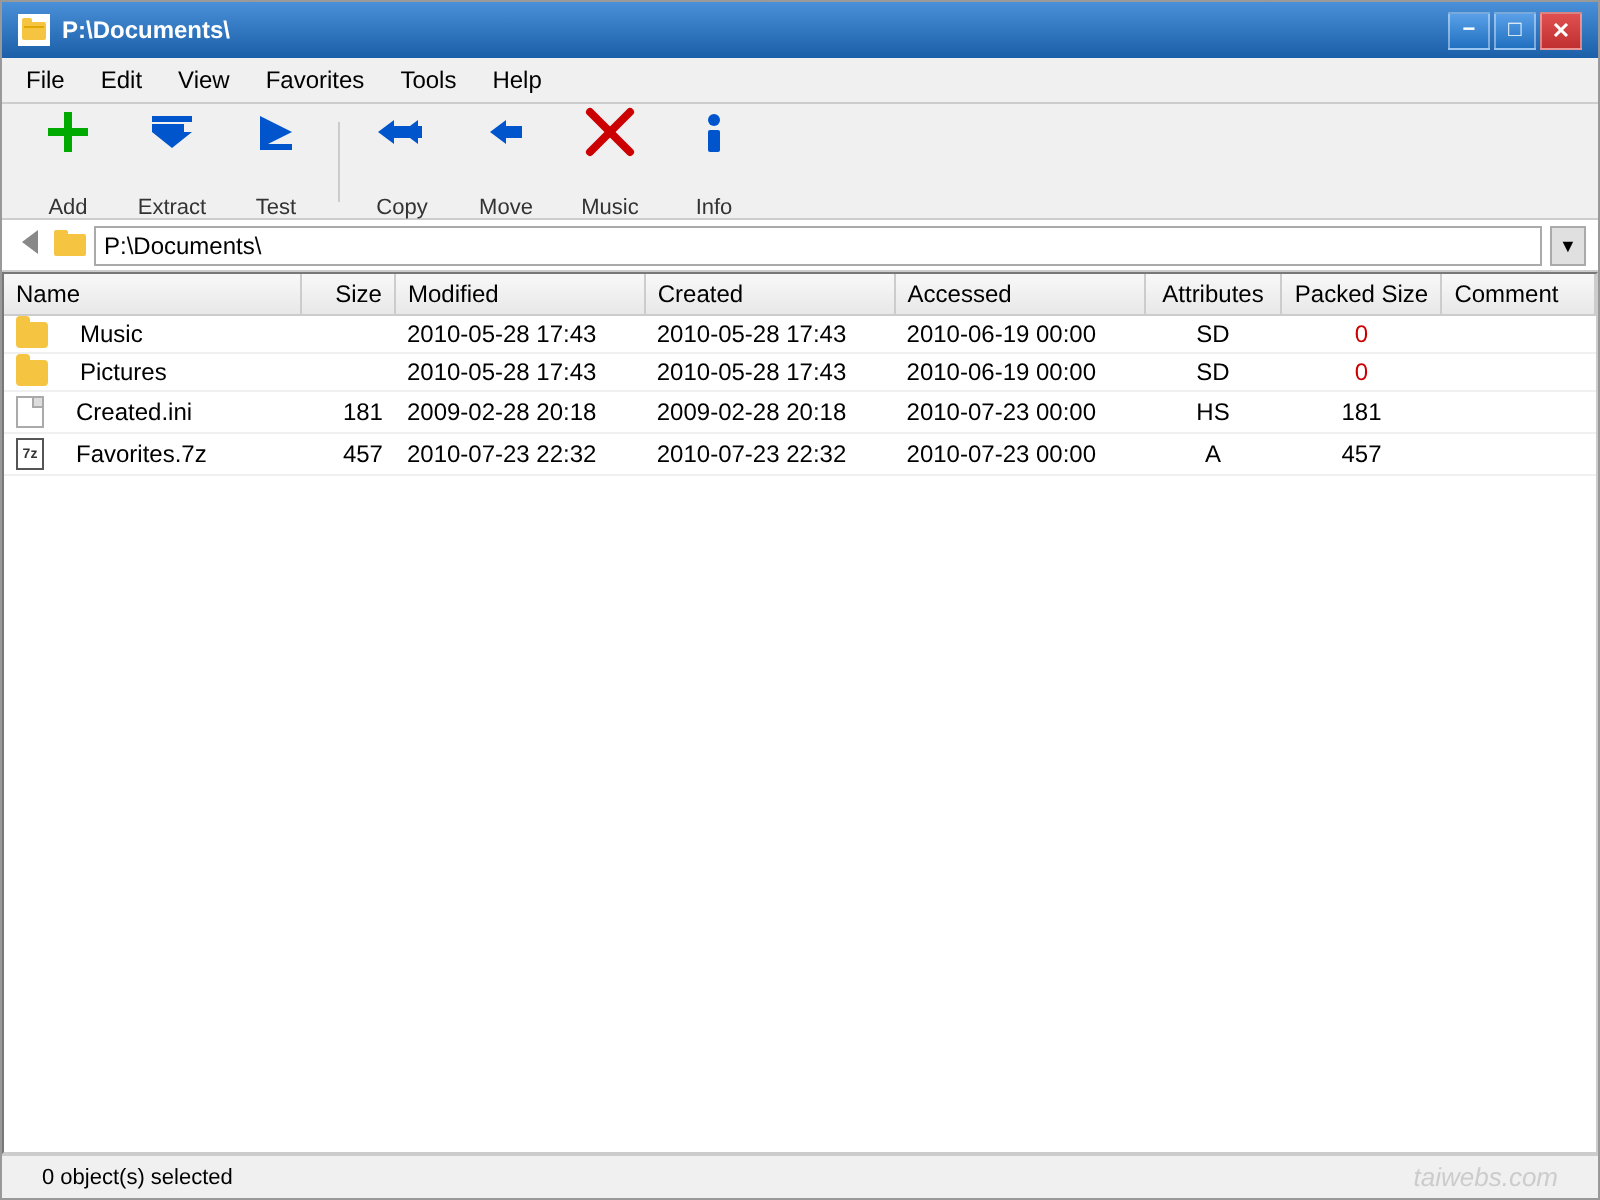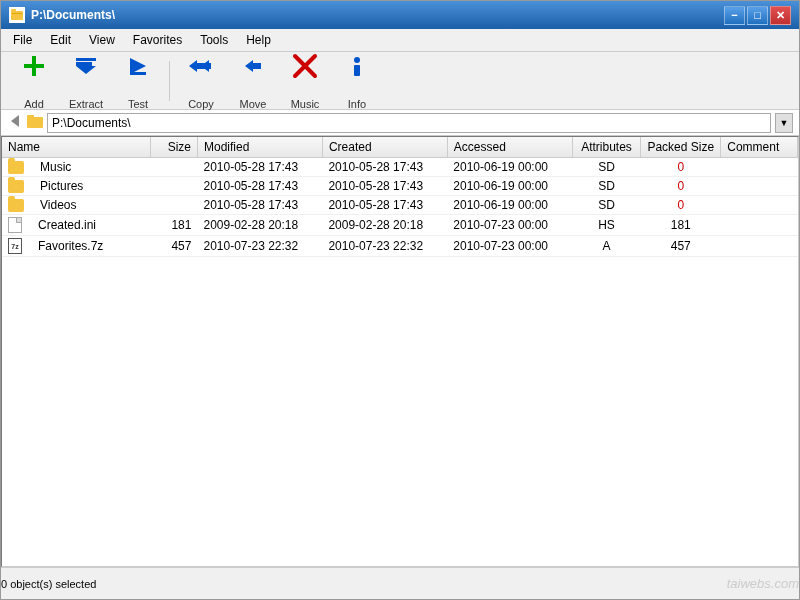--- a/index.html
+++ b/index.html
@@ -254,27 +254,27 @@
       align-items: center;
       justify-content: center;
       color: #333;
       flex-shrink: 0;
       font-weight: bold;
     }
     
     .status-bar {
       background: #f0f0f0;
       border-top: 1px solid #ccc;
-      padding: 3px 0;
+      padding: 3px 20px;
       display: flex;
       align-items: center;
       justify-content: space-between;
       font-size: 11px;
       flex-shrink: 0;
-      height: 32px;
+      height: 22px;
     }
     .status-watermark {
       color: #ccc;
       font-size: 13px;
       font-style: italic;
       margin-left: 43px;
     }
   </style>
 </head>
 <body>
@@ -440,35 +440,20 @@
             <td class="col-modified">2010-05-28 17:43</td>
             <td class="col-created">2010-05-28 17:43</td>
             <td class="col-accessed">2010-06-19 00:00</td>
             <td class="col-attrs">SD</td>
             <td class="col-packed" style="color: rgb(204, 0, 0);">0</td>
             <td class="col-comment"></td>
           </tr>
           <tr>
             <td class="col-name">
               <div class="file-name-cell">
-                <div class="folder-icon"></div>
-                <span>Videos</span>
-              </div>
-            </td>
-            <td class="col-size"></td>
-            <td class="col-modified">2010-05-28 17:43</td>
-            <td class="col-created">2010-05-28 17:43</td>
-            <td class="col-accessed">2010-06-19 00:00</td>
-            <td class="col-attrs">SD</td>
-            <td class="col-packed" style="color: rgb(204, 0, 0);">0</td>
-            <td class="col-comment"></td>
-          </tr>
-          <tr>
-            <td class="col-name">
-              <div class="file-name-cell">
                 <div class="file-icon-ini"></div>
                 <span>Created.ini</span>
               </div>
             </td>
             <td class="col-size">181</td>
             <td class="col-modified">2009-02-28 20:18</td>
             <td class="col-created">2009-02-28 20:18</td>
             <td class="col-accessed">2010-07-23 00:00</td>
             <td class="col-attrs">HS</td>
             <td class="col-packed">181</td>

